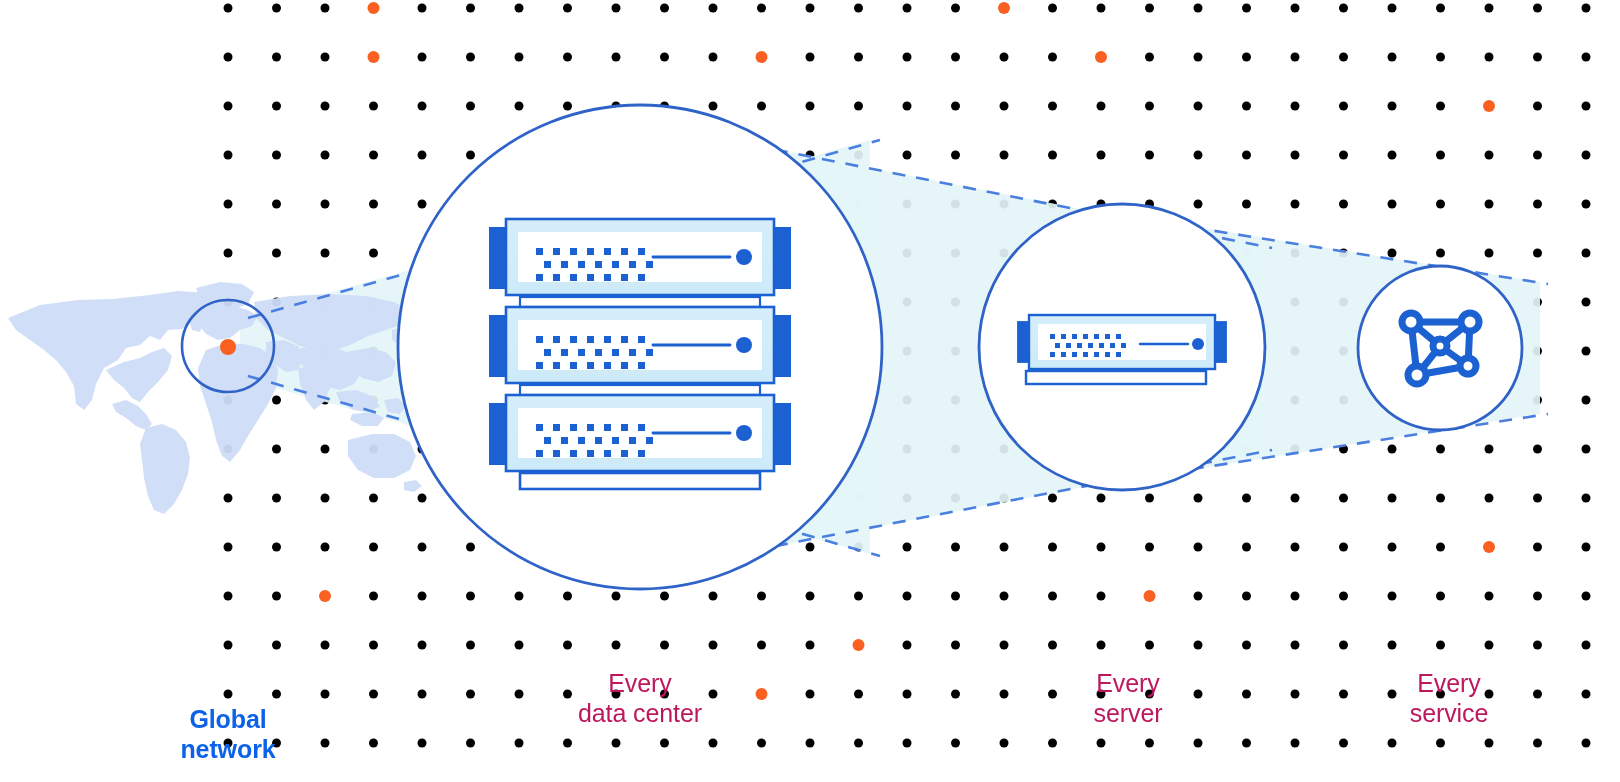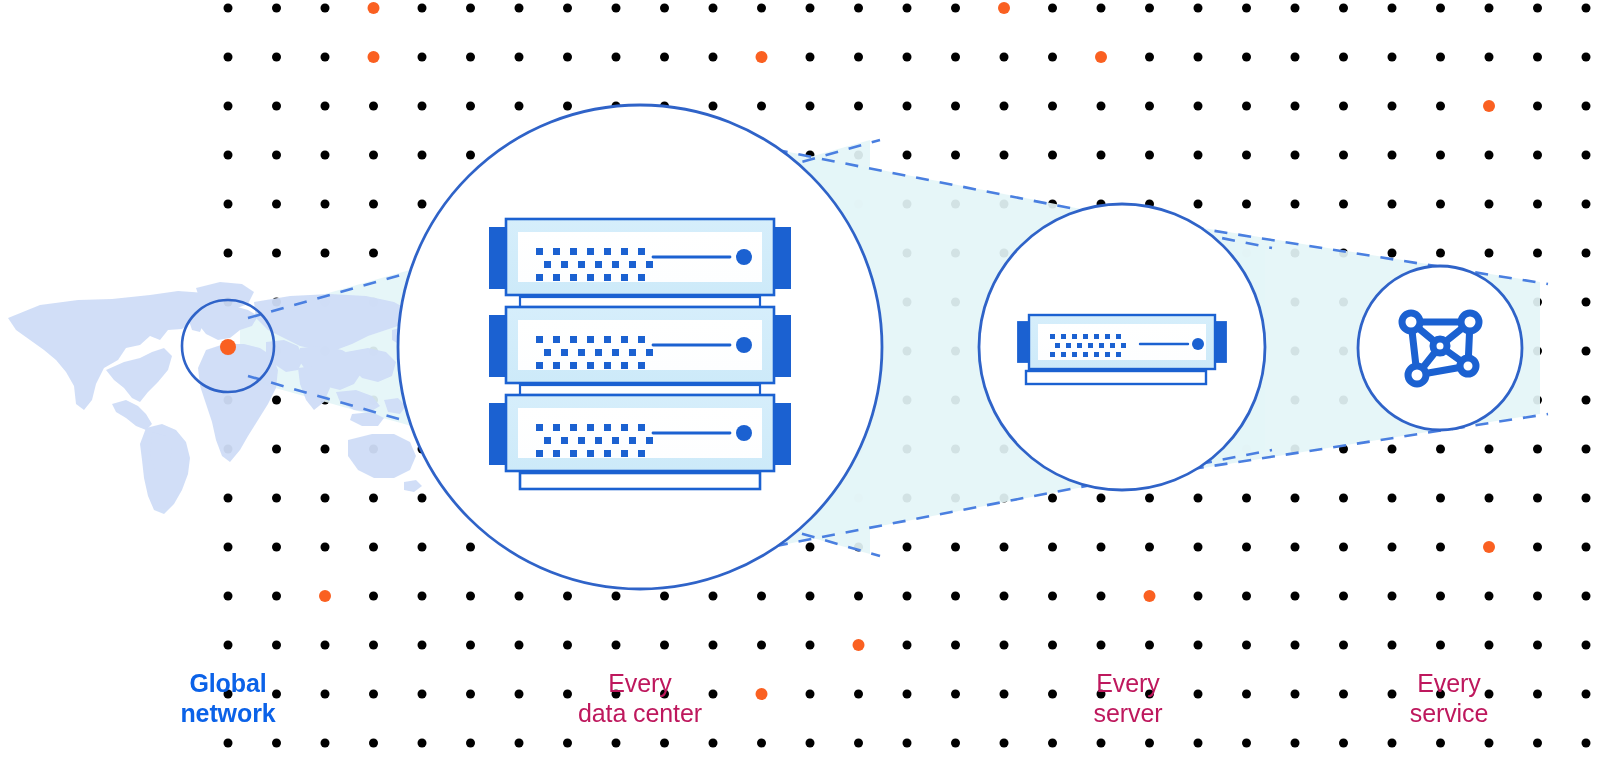--- a/index.html
+++ b/index.html
@@ -33,20 +33,21 @@
     font-size: 25px;
     line-height: 30px;
     font-weight: 400;
     color: #be185d;
     white-space: pre-line;
     letter-spacing: -0.1px;
   }
   .cap-label.accent {
     color: #0b62e8;
     font-weight: 700;
+    margin-top: 36px;
   }
 </style>
 </head>
 <body>
 
 <div id="stage">
 
   <svg id="diagram-svg" viewBox="0 0 1620 782" xmlns="http://www.w3.org/2000/svg">
 
     <defs>

